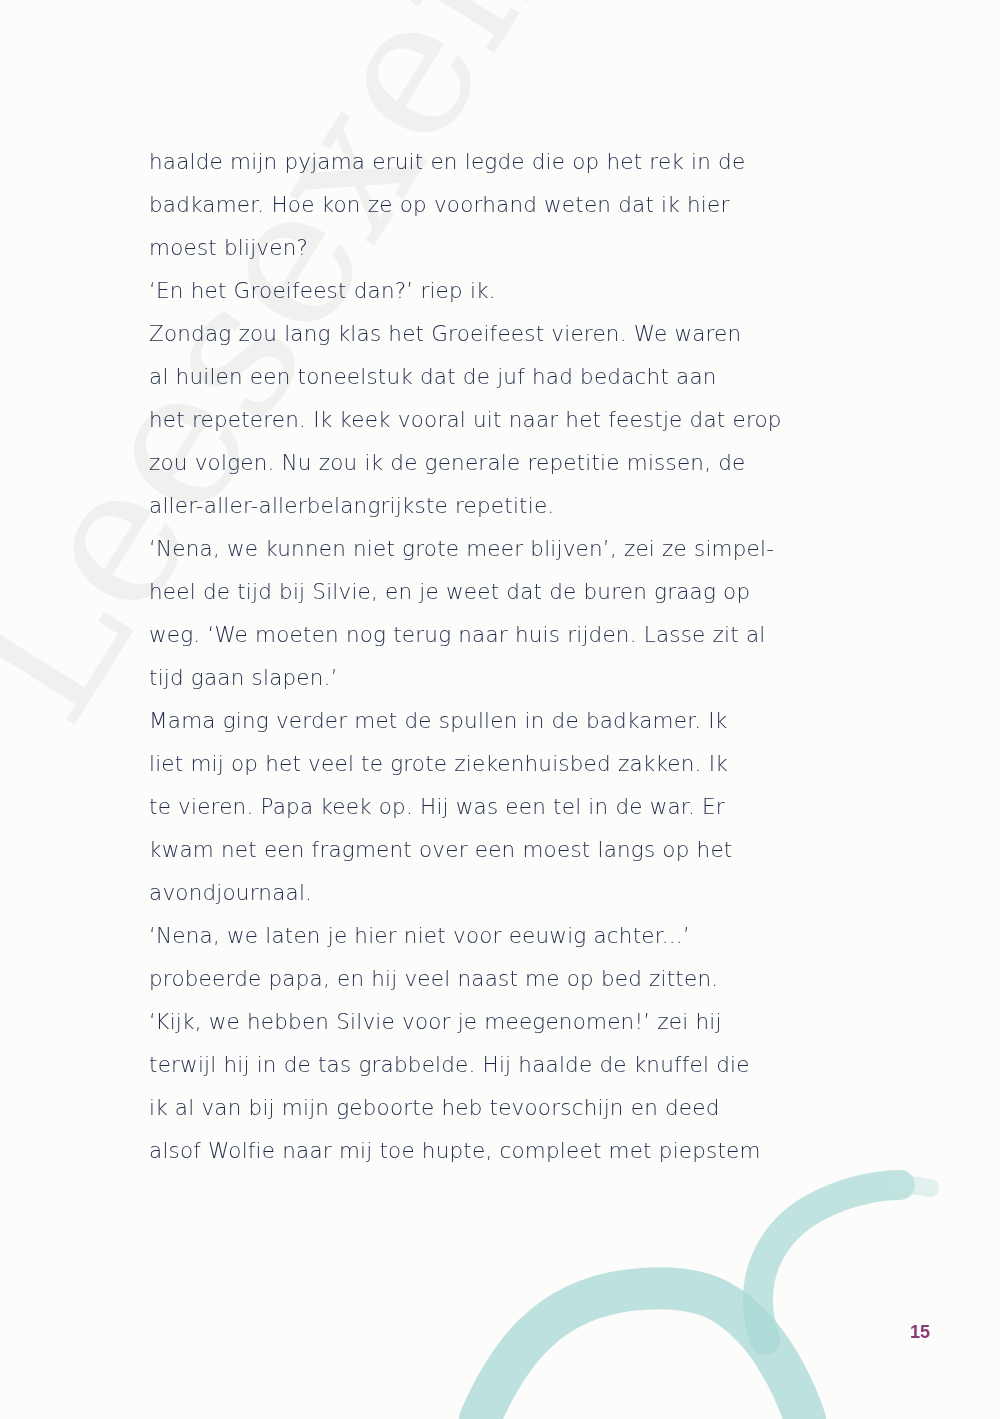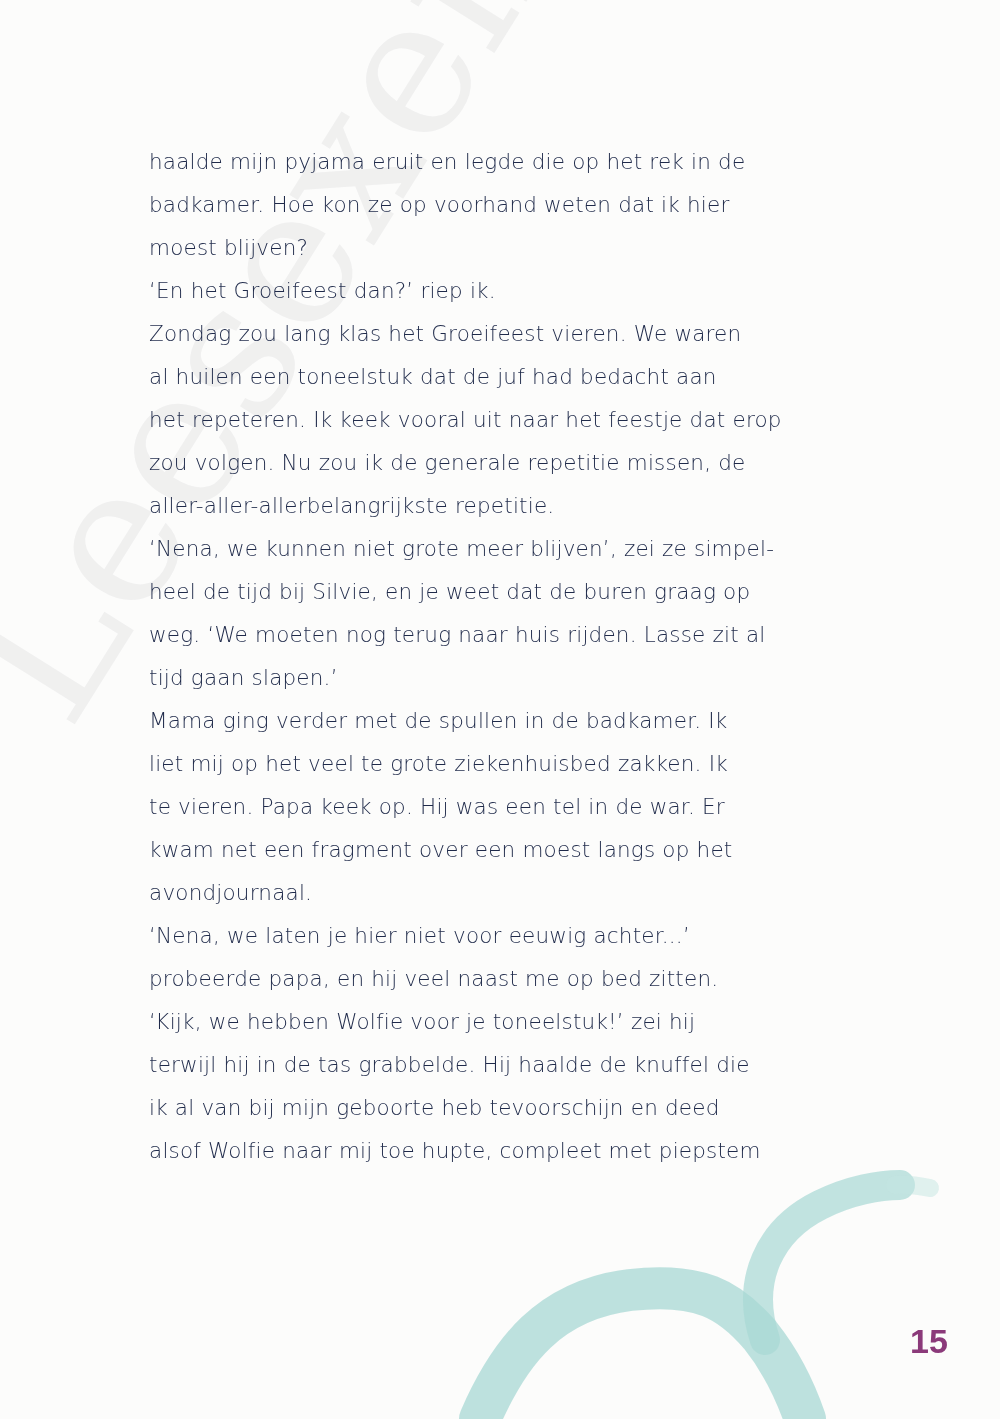--- a/index.html
+++ b/index.html
@@ -60,21 +60,21 @@
       line-height: 43px;
       white-space: nowrap;
     }
     .page-number {
       position: absolute;
       left: 910px;
       top: 1322px;
       z-index: 4;
       font-family: "Liberation Sans", sans-serif;
       font-weight: bold;
-      font-size: 34px;
+      font-size: 18px;
       color: #8b3a7a;
     }
   </style>
 </head>
 <body>
 
 <div class="page">
 
   <div class="watermark">Leesexemplaar</div>
 
@@ -98,21 +98,21 @@
     <div class="line">heel de tijd bij Silvie, en je weet dat de buren graag op</div>
     <div class="line">weg. ‘We moeten nog terug naar huis rijden. Lasse zit al</div>
     <div class="line">tijd gaan slapen.’</div>
     <div class="line">Mama ging verder met de spullen in de badkamer. Ik</div>
     <div class="line">liet mij op het veel te grote ziekenhuisbed zakken. Ik</div>
     <div class="line">te vieren. Papa keek op. Hij was een tel in de war. Er</div>
     <div class="line">kwam net een fragment over een moest langs op het</div>
     <div class="line">avondjournaal.</div>
     <div class="line">‘Nena, we laten je hier niet voor eeuwig achter...’</div>
     <div class="line">probeerde papa, en hij veel naast me op bed zitten.</div>
-    <div class="line">‘Kijk, we hebben Wolfie voor je toneelstuk!’ zei hij</div>
+    <div class="line">‘Kijk, we hebben Silvie voor je meegenomen!’ zei hij</div>
     <div class="line">terwijl hij in de tas grabbelde. Hij haalde de knuffel die</div>
     <div class="line">ik al van bij mijn geboorte heb tevoorschijn en deed</div>
     <div class="line">alsof Wolfie naar mij toe hupte, compleet met piepstem</div>
   </div>
 
   <div class="page-number">15</div>
 
 </div>
 
 </body></html>

